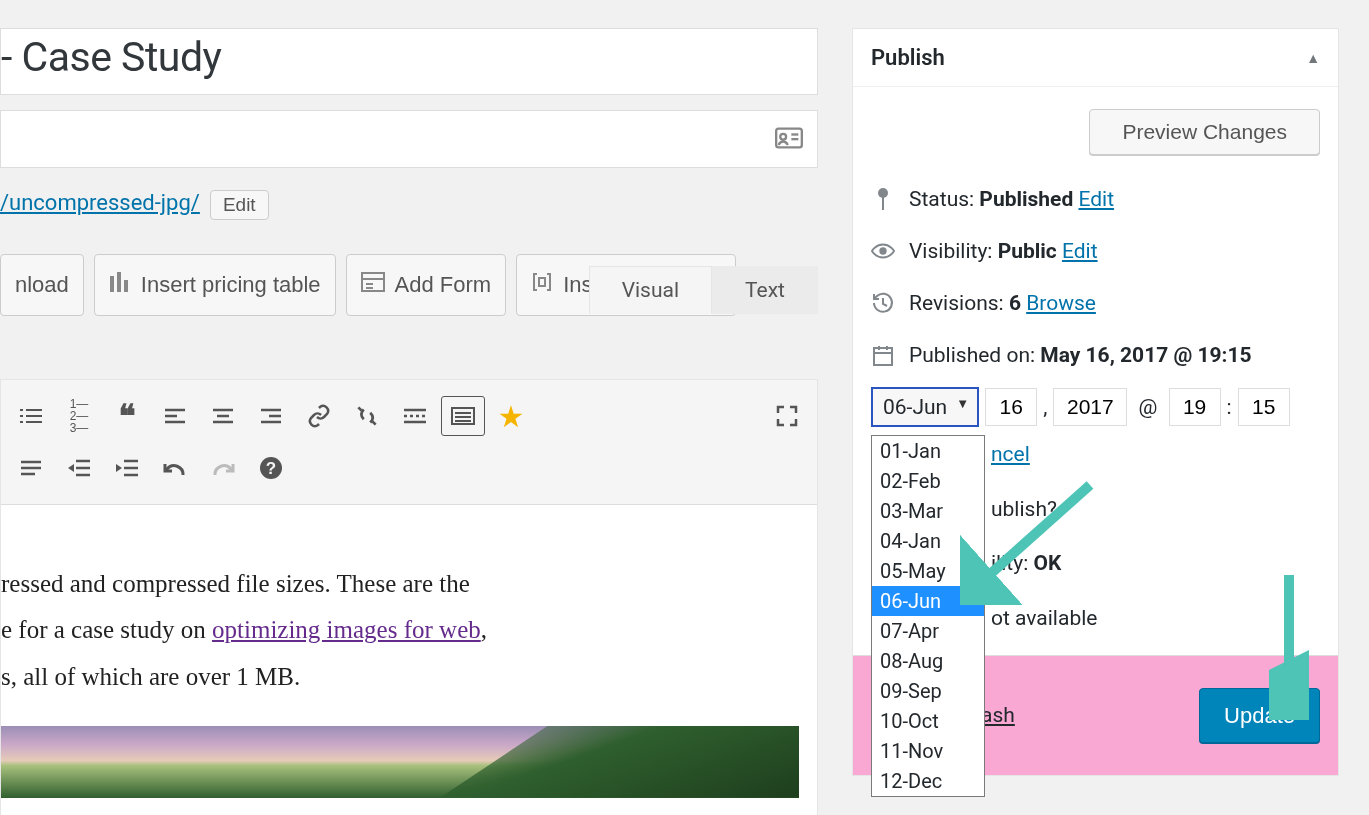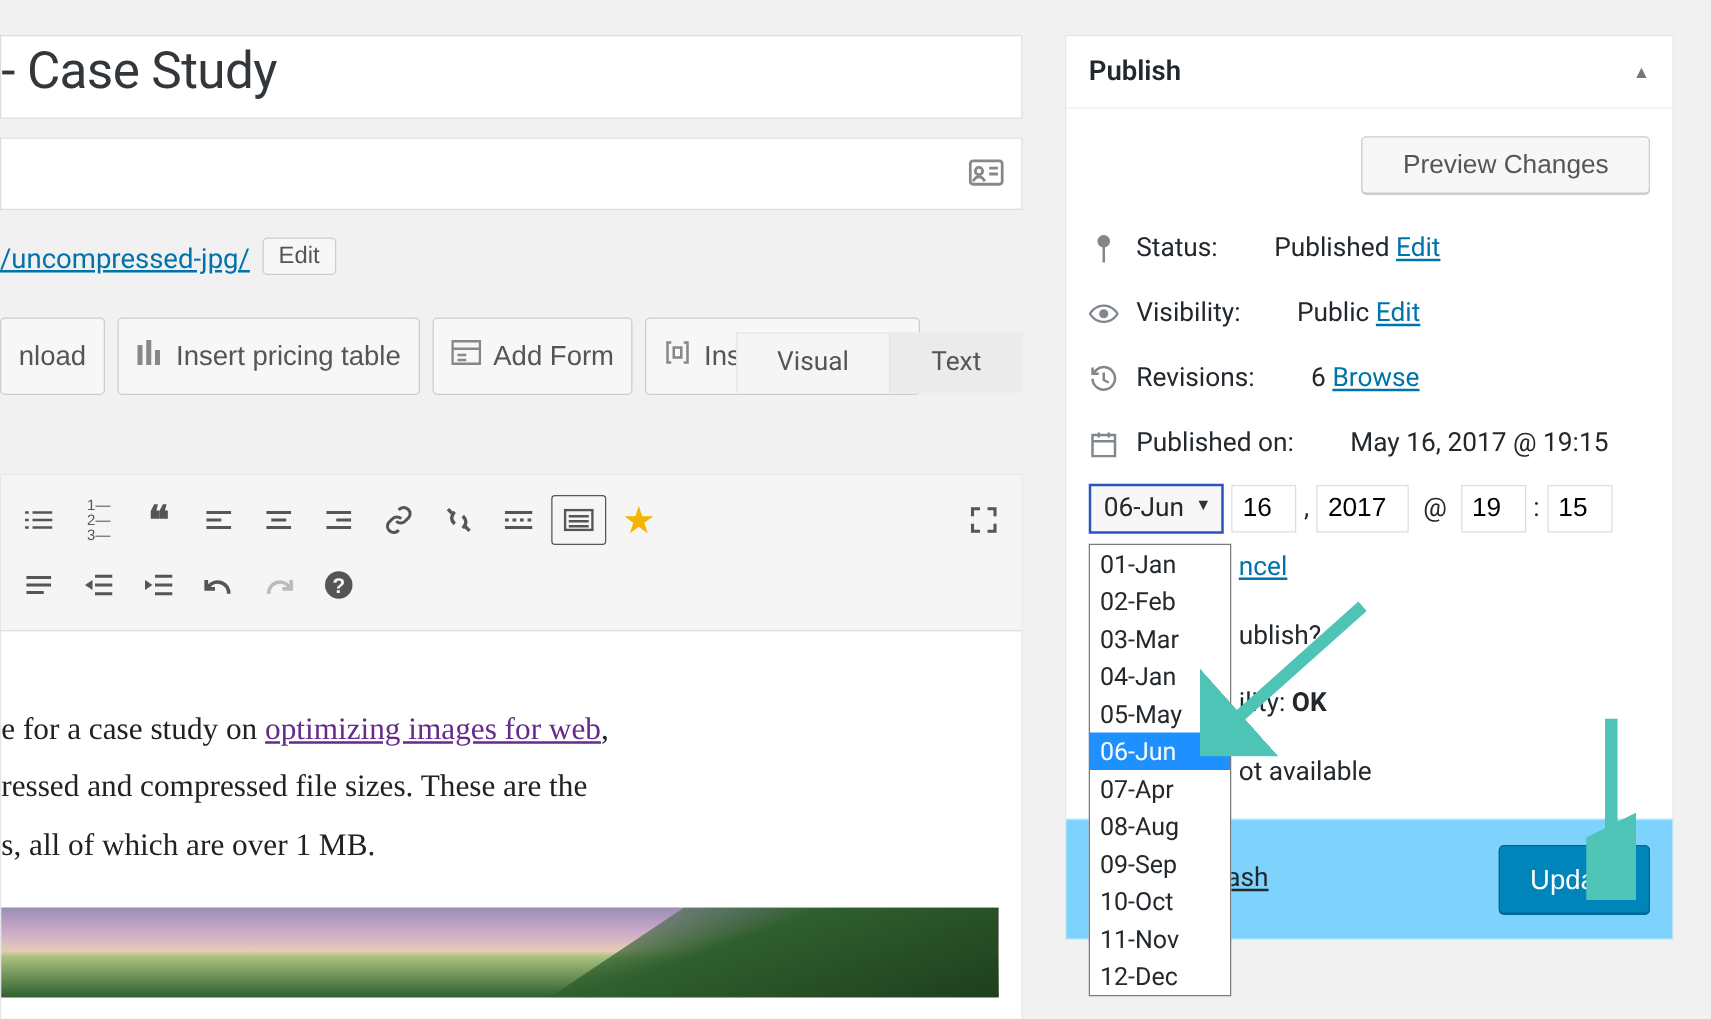--- a/index.html
+++ b/index.html
@@ -45,21 +45,21 @@
   .blank-box .idcard {
     position: absolute;
     right: 14px;
     top: 16px;
     color: #888;
   }
 
   .permalink-row {
     margin-top: 22px;
     display: flex;
-    align-items: flex-end;
+    align-items: flex-start;
     gap: 10px;
     font-size: 22px;
   }
   .permalink-row a { color: #0073aa; text-decoration: underline; }
   .small-btn {
     font-size: 19px;
     background: #f7f7f7;
     border: 1px solid #ccc;
     color: #555;
     padding: 3px 12px;
@@ -177,21 +177,21 @@
 
   .pb-body { padding: 16px 18px 10px; font-size: 21px; color: #23282d; }
   .pb-row {
     display: flex;
     align-items: center;
     gap: 14px;
     padding: 14px 0;
   }
   .pb-row .ico { width: 24px; color: #82878c; display:flex; justify-content:center;}
   .pb-row a { color: #0073aa; text-decoration: underline; }
-  .pb-row b { font-weight: 400; margin-left: 40px; }
+  .pb-row b { font-weight: 700; }
 
   .preview-btn {
     float: right;
     margin: 6px 0 18px;
     background: #f7f7f7;
     border: 1px solid #ccc;
     border-radius: 4px;
     padding: 10px 32px;
     font-size: 21px;
     color: #555;
@@ -214,20 +214,21 @@
     font-size: 21px;
     position: relative;
   }
   .sel::after{ content:"▼"; position:absolute; right:8px; top:7px; font-size:13px; color:#333;}
   .inp {
     border: 1px solid #ddd;
     background: #fff;
     padding: 6px 8px;
     font-size: 21px;
     width: 52px;
+    text-align: center;
   }
   .inp.w70{ width: 74px; }
 
   .month-dd {
     position: absolute;
     left: 871px;
     top: 435px;
     width: 114px;
     background: #fff;
     border: 1px solid #7a7a7a;
@@ -239,23 +240,23 @@
 
   .obscured {
     font-size: 21px;
     color: #23282d;
     line-height: 2.6;
     padding-left: 120px;
   }
   .obscured .cancel { color: #0073aa; text-decoration: underline; }
 
   .pb-footer {
-    background: #7dd3fc;
+    background: #f9a8d4;
     border-top: 1px solid #ddd;
-    padding: 20px 18px;
+    padding: 32px 18px;
     display: flex;
     justify-content: flex-start;
   }
   .update-btn {
     background: #0085ba;
     border: 1px solid #006799;
     color: #fff;
     font-size: 22px;
     padding: 10px 24px;
     border-radius: 4px;
@@ -450,24 +451,24 @@
         <span class="tm-btn">
             <svg width="24" height="24" viewBox="0 0 24 24" fill="#555">
               <circle cx="12" cy="12" r="11"></circle>
               <text x="12" y="18" text-anchor="middle" fill="#f5f5f5" font-size="17" font-family="sans-serif" font-weight="bold">?</text>
             </svg>
           </span>
       </div>
     </div>
 
     <div class="content-area">
+      <div>ressed and compressed file sizes. These are the</div>
       <div>
         <span>e for a case study on </span><a href="#">optimizing images for web</a><span>,</span>
       </div>
-      <div>ressed and compressed file sizes. These are the</div>
       <div>s, all of which are over 1 MB.</div>
 
       <div class="hero-img"></div>
     </div>
   </div>
 </div>
 
 <div class="publish-box">
   <div class="pb-header">
     <span>Publish</span>

